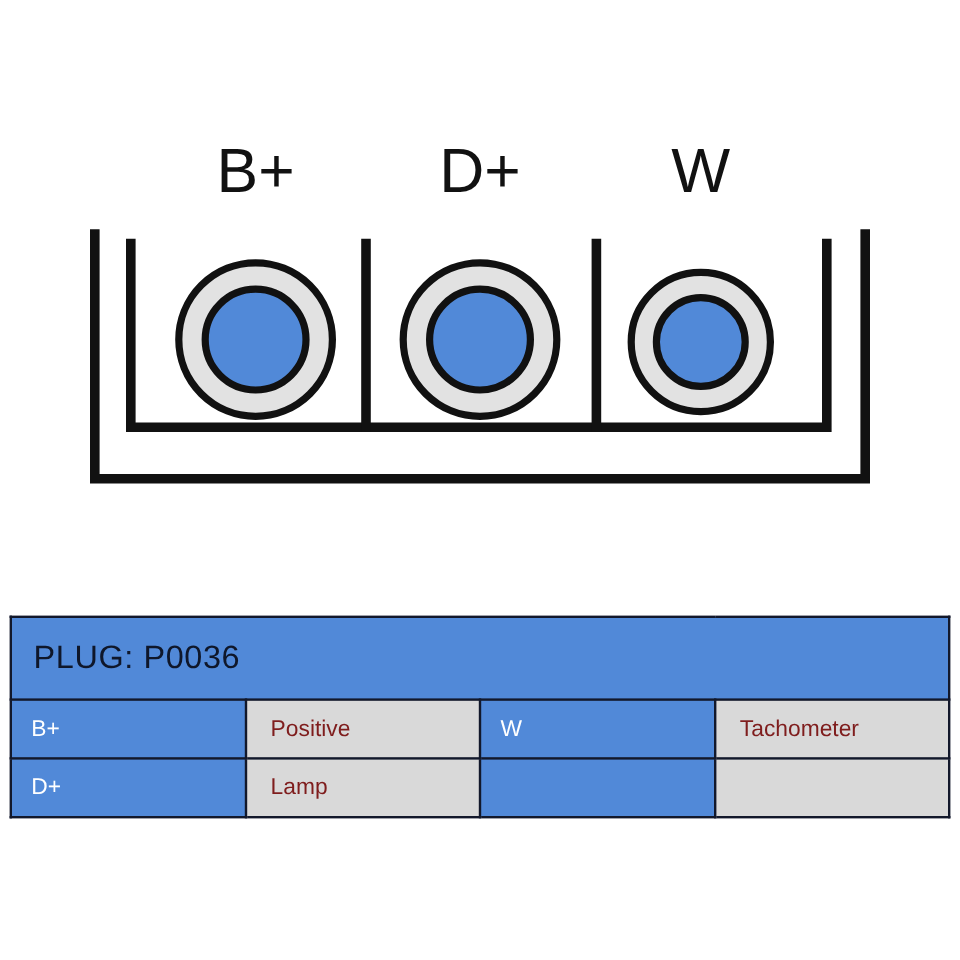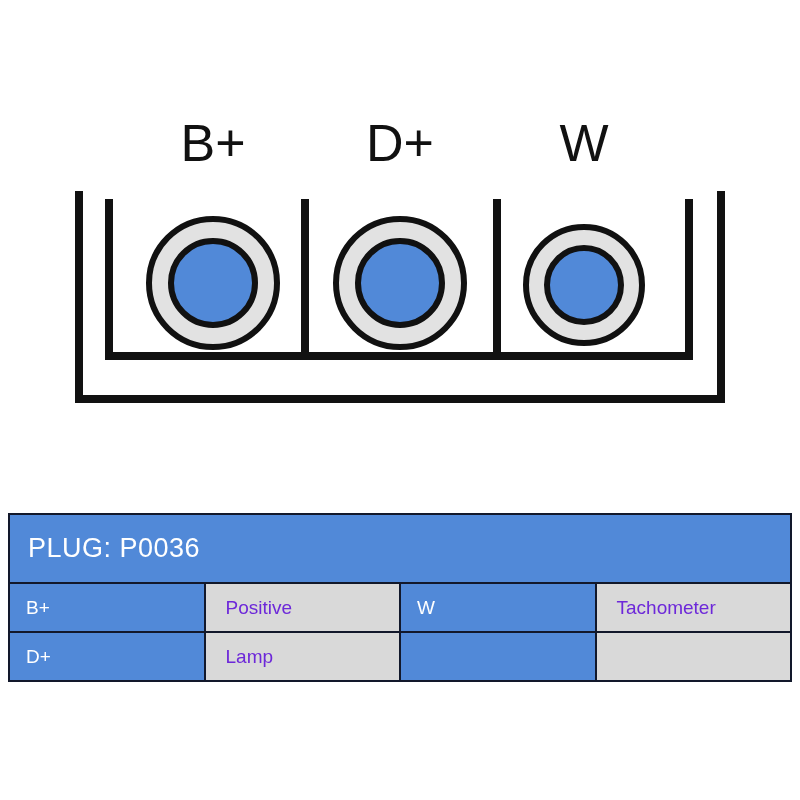--- a/index.html
+++ b/index.html
@@ -51,35 +51,35 @@
     table-layout: fixed;
   }
   #legend-table td {
     border: 2px solid #12182b;
     padding: 0;
     height: 47px;
     vertical-align: middle;
   }
   .plug-header {
     background: #5189d8;
-    color: #ffffff;
+    color: #0f172a;
     font-size: 27px;
     height: 67px !important;
     padding-left: 18px !important;
     letter-spacing: 0.5px;
   }
   .pin-cell {
     background: #5189d8;
     color: #ffffff;
     font-size: 19px;
     padding-left: 16px !important;
   }
   .desc-cell {
     background: #d9d9d9;
-    color: #6d28d9;
+    color: #7f1d1d;
     font-size: 19px;
     padding-left: 20px !important;
   }
 </style>
 </head>
 <body>
 
 <div id="connector-diagram">
 
   <span class="pin-label" style="left:163px; top:117px; width:100px;">B+</span>

